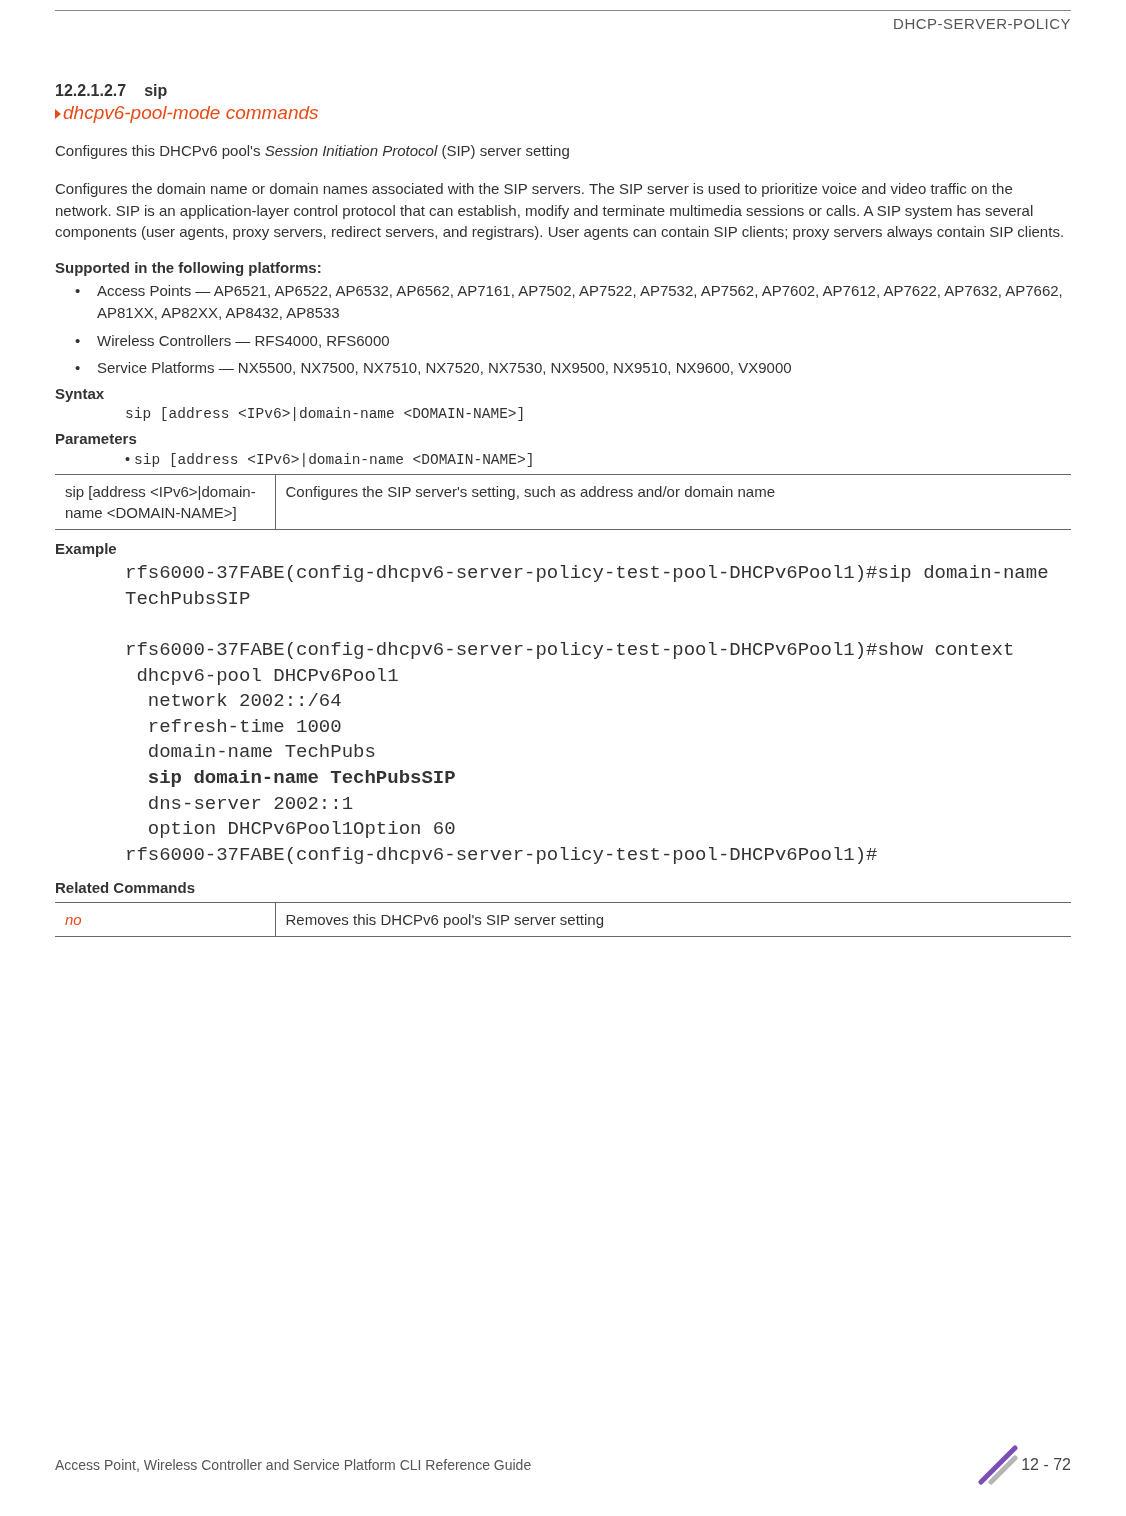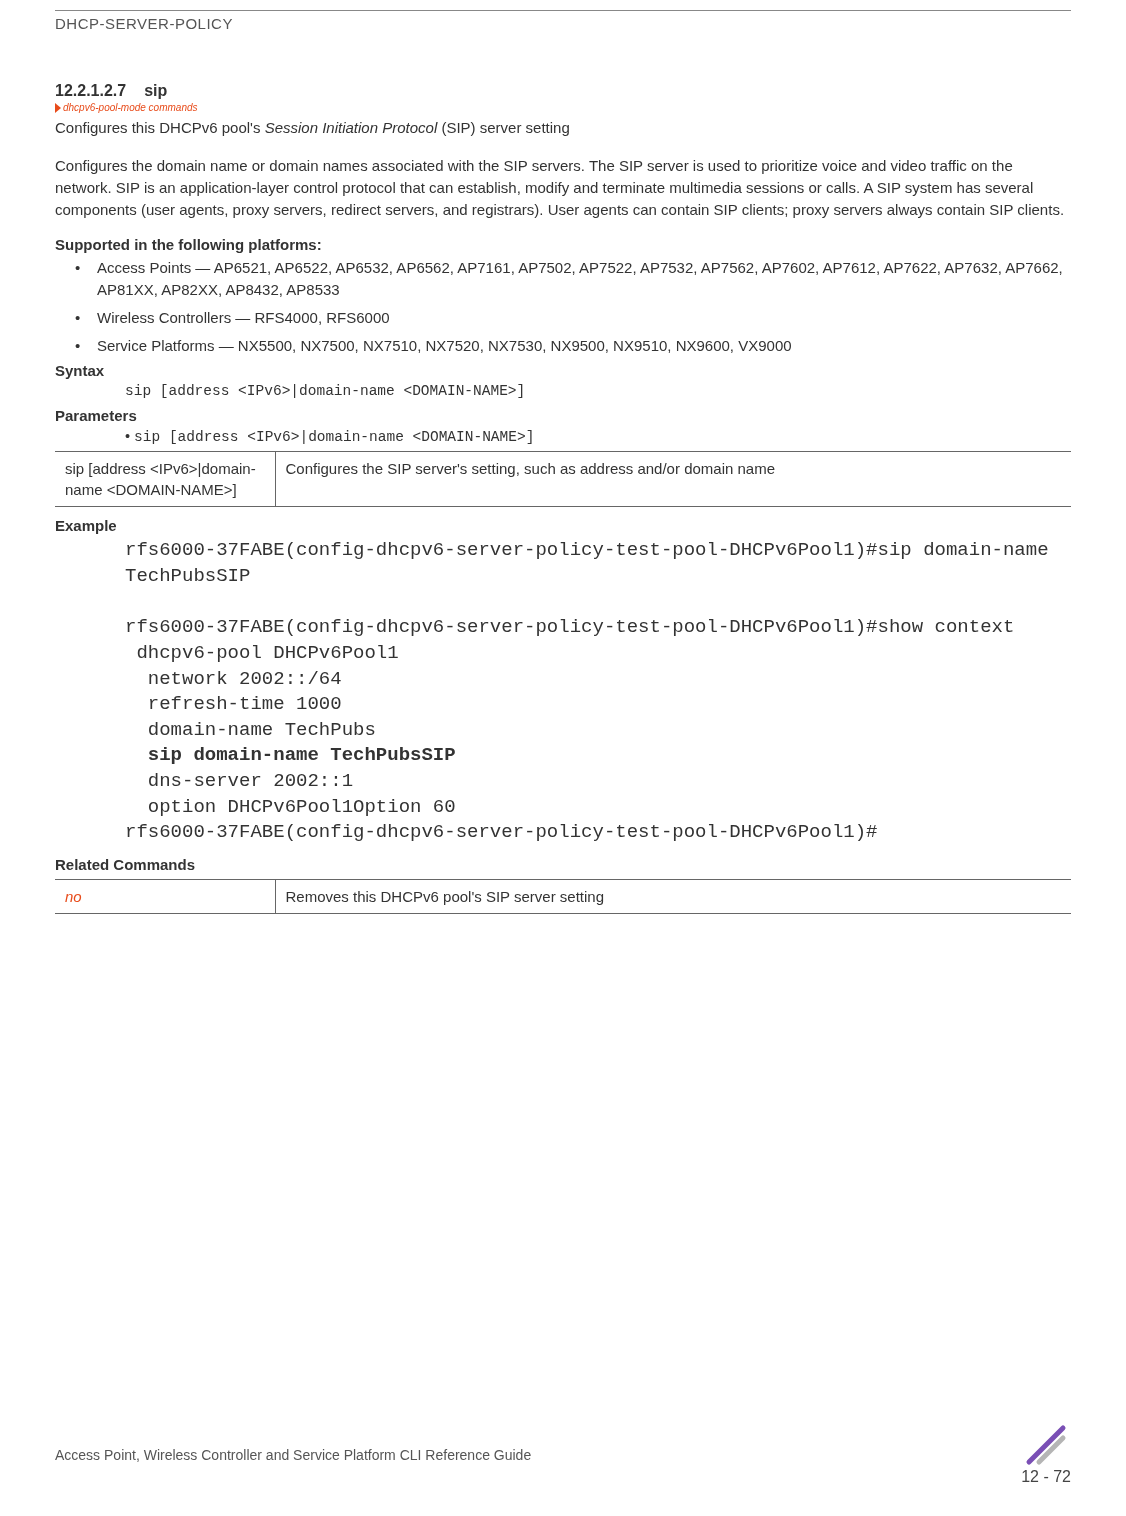--- a/index.html
+++ b/index.html
@@ -13,37 +13,37 @@
     background: #fff;
   }
   .page {
     padding: 10px 55px 0 55px;
   }
   .header-line {
     border-top: 1px solid #888;
     margin-bottom: 4px;
   }
   .header-text {
-    text-align: left;
+    text-align: right;
     font-size: 15px;
     color: #555;
     letter-spacing: 0.5px;
     margin-bottom: 50px;
   }
   .section-num-title {
     font-weight: bold;
     font-size: 16px;
     margin-bottom: 2px;
   }
   .section-num-title .num { margin-right: 18px; }
   .breadcrumb {
     color: #E84B1A;
     font-style: italic;
-    font-size: 10px;
-    margin-bottom: 4px;
+    font-size: 19px;
+    margin-bottom: 16px;
   }
   .breadcrumb .arrow {
     display: inline-block;
     width: 0; height: 0;
     border-top: 5px solid transparent;
     border-bottom: 5px solid transparent;
     border-left: 6px solid #E84B1A;
     margin-right: 2px;
     vertical-align: middle;
   }
@@ -120,21 +120,20 @@
     align-items: center;
   }
   .footer-text {
     font-size: 14px;
     color: #555;
   }
   .footer-right {
     display: flex;
     align-items: center;
     gap: 2px;
-    flex-direction: column;
   }
   .footer-logo {
     width: 42px; height: 42px;
     position: relative;
   }
   .footer-logo svg { width: 42px; height: 42px; }
   .page-num {
     font-size: 16px;
     color: #444;
   }

